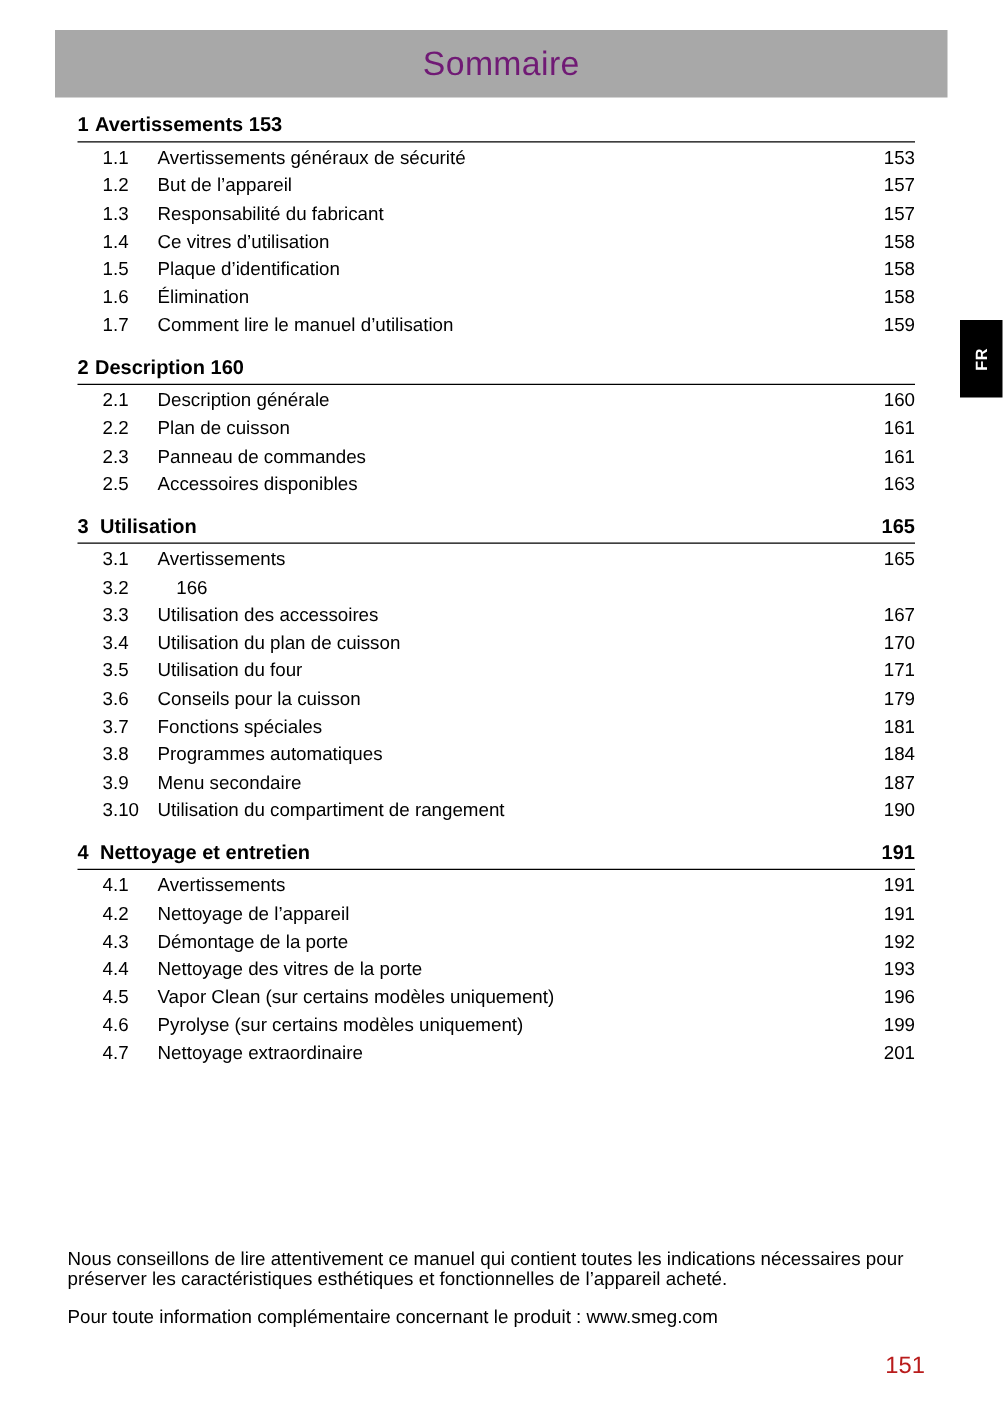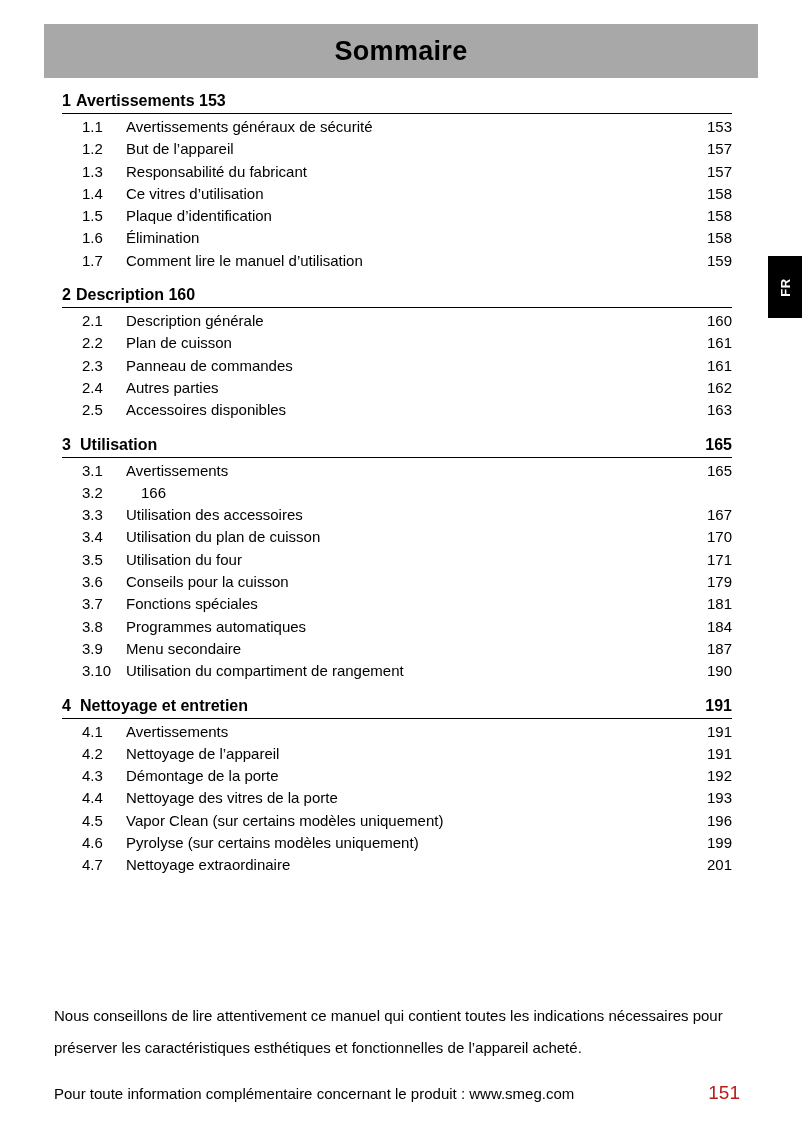--- a/index.html
+++ b/index.html
@@ -29,22 +29,22 @@
     top: 24px;
     width: 714px;
     height: 54px;
     background: #a8a8a8;
     display: flex;
     align-items: center;
     justify-content: center;
   }
   .title-bar .title-text {
     font-size: 27px;
-    font-weight: bold;
-    color: #000000;
+    font-weight: normal;
+    color: #701a75;
     letter-spacing: 0.3px;
   }
 
   
   .side-tab {
     position: absolute;
     left: 768px;
     top: 256px;
     width: 34px;
     height: 62px;
@@ -123,21 +123,21 @@
     margin-top: 14px;
   }
 
   
   .footer-note {
     position: absolute;
     left: 54px;
     top: 1000px;
     width: 700px;
     font-size: 15px;
-    line-height: 32px;
+    line-height: 16px;
     color: #000;
   }
   .footer-note p {
     margin: 0;
   }
   .footer-note p.second {
     margin-top: 14px;
   }
 
   .page-number {
@@ -223,25 +223,20 @@
         <span class="e-num">2.2</span>
         <span class="e-title">Plan de cuisson</span>
         <span class="e-page">161</span>
       </div>
       <div class="entry">
         <span class="e-num">2.3</span>
         <span class="e-title">Panneau de commandes</span>
         <span class="e-page">161</span>
       </div>
       <div class="entry">
-        <span class="e-num">2.4</span>
-        <span class="e-title">Autres parties</span>
-        <span class="e-page">162</span>
-      </div>
-      <div class="entry">
         <span class="e-num">2.5</span>
         <span class="e-title">Accessoires disponibles</span>
         <span class="e-page">163</span>
       </div>
     </div>
 
     <div class="chapter gap">
       <div class="chapter-head with-right-page">
         <span class="ch-num">3</span>
         <span class="ch-title">Utilisation</span>

